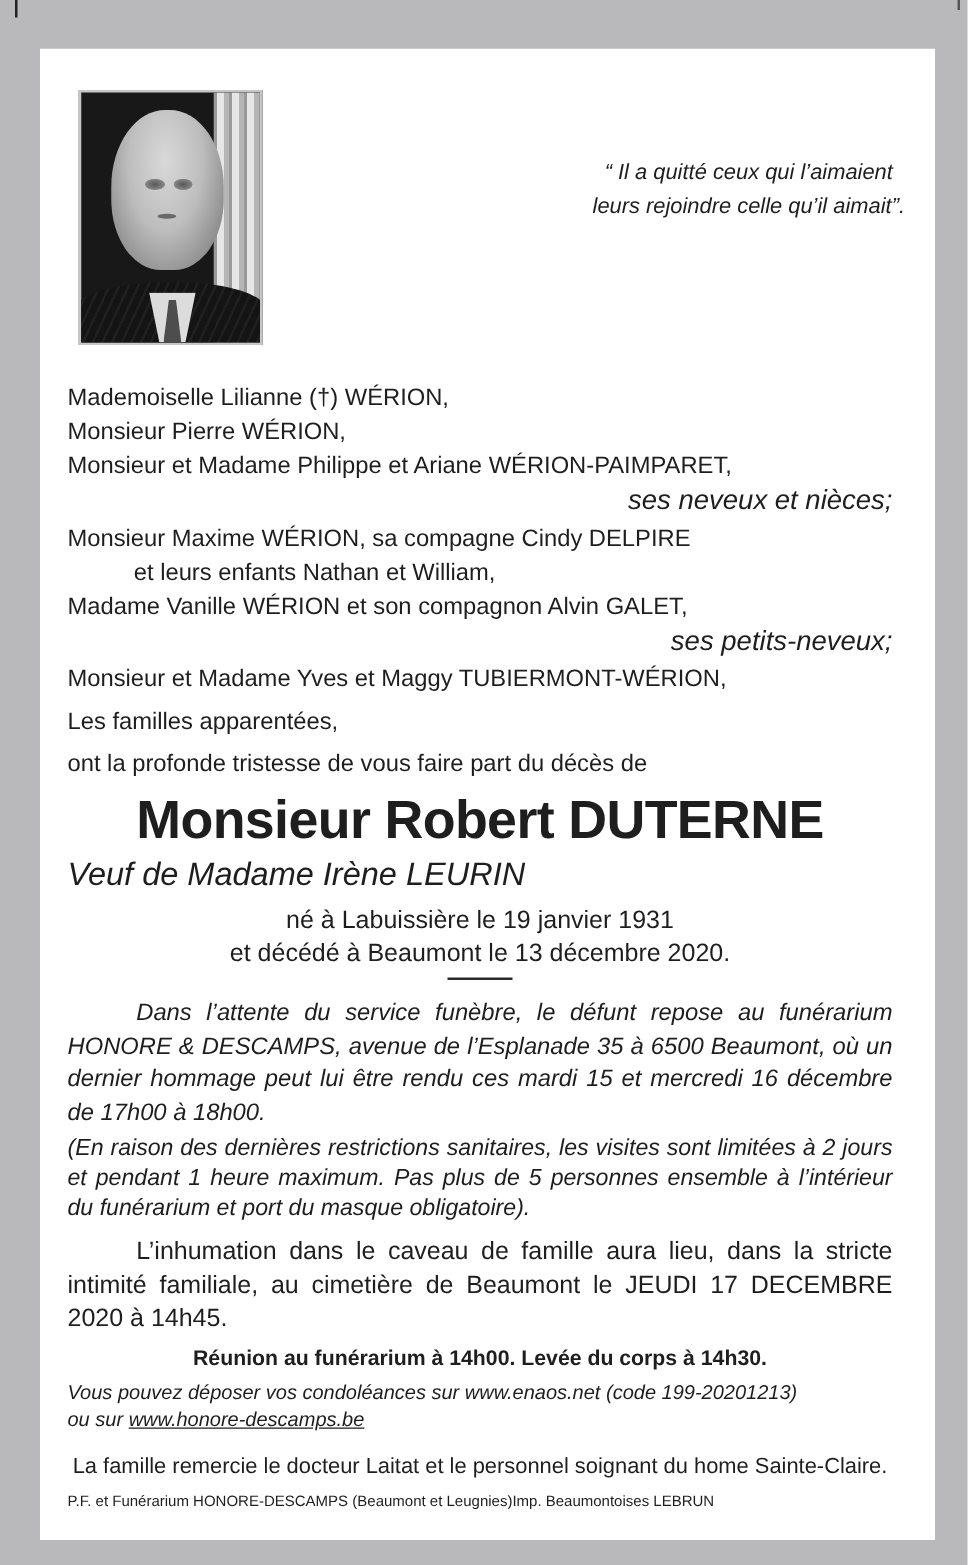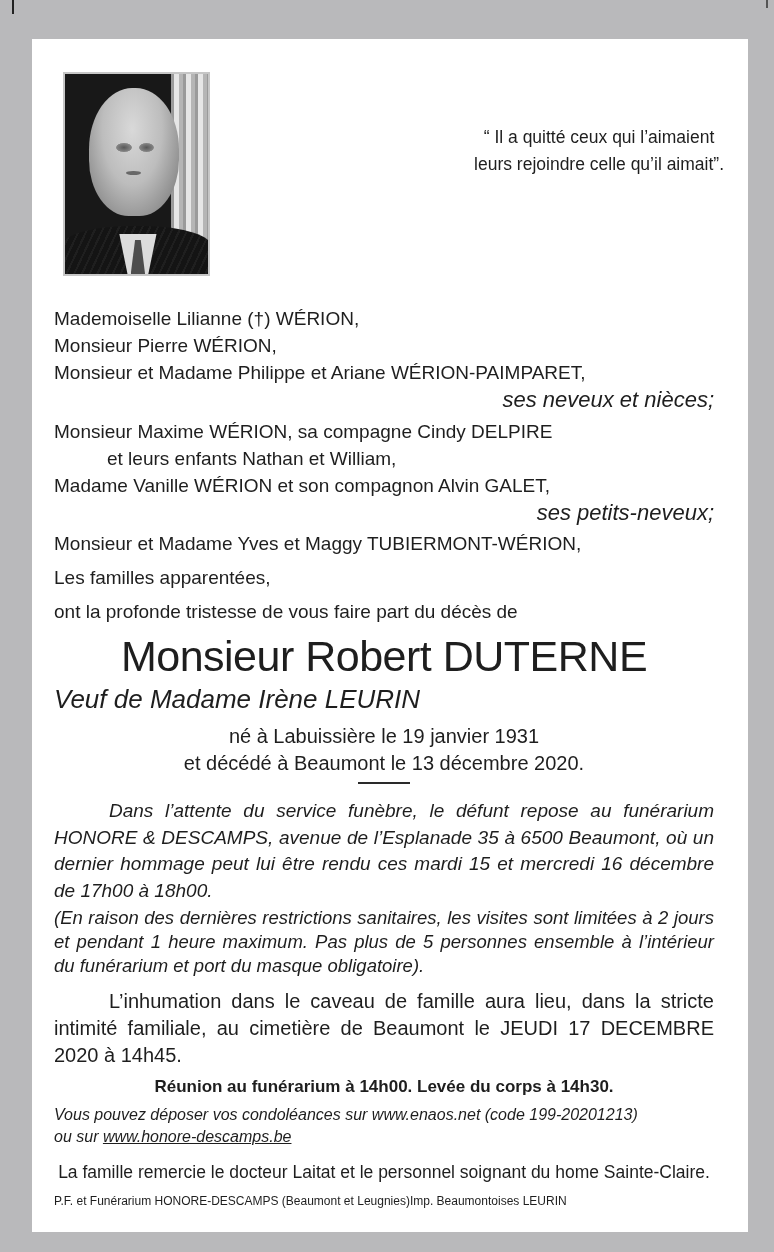--- a/index.html
+++ b/index.html
@@ -56,38 +56,39 @@
   .photo-tie {
     position: absolute; bottom: 0; left: 46%; width: 10%; height: 17%;
     background: #4d4d4d;
     clip-path: polygon(30% 0, 70% 0, 100% 100%, 0 100%);
   }
 
   
   .quote {
     position: absolute; right: 24px; top: 85px;
     text-align: center;
+    font-style: italic;
     font-size: 17.5px; line-height: 27px;
   }
 
   
   .content {
     position: absolute; left: 22px; right: 34px; top: 0;
     padding-top: 266px;
   }
   .names-line { font-size: 19px; line-height: 27px; }
   .names-line.indent { padding-left: 53px; }
   .attr { text-align: right; font-style: italic; font-size: 22px; line-height: 27px; }
   .mt-g2 { margin-top: 5px; }
   .mt-g3 { margin-top: 4px; }
   .families { margin-top: 7px; }
   .announce { margin-top: 7px; }
   .headline {
     margin-top: 8px;
-    font-size: 43px; font-weight: normal; letter-spacing: -0.5px;
+    font-size: 43px; font-weight: bold; letter-spacing: -0.5px;
     line-height: 46px; text-align: center;
   }
   .widower { margin-top: 4px; font-style: italic; font-size: 26px; line-height: 32px; text-align: left; }
   .born-died { margin-top: 8px; font-size: 20px; line-height: 27px; text-align: center; }
   .rule { width: 52px; height: 2px; background: #2a2a2a; margin: 5px auto 0; }
   .repose {
     margin-top: 14px; font-style: italic; font-size: 19px; line-height: 26.5px;
     text-align: justify; text-indent: 55px;
   }
   .covid {
@@ -167,19 +168,19 @@
     </div>
 
     <div class="thanks">La famille remercie le docteur Laitat et le personnel soignant du home Sainte-Claire.</div>
 
     <div class="footer">
       <div class="left">
         <div>P.F. et Funérarium HONORE-DESCAMPS (Beaumont et Leugnies)</div>
 
       </div>
       <div class="right">
-        <div>Imp. Beaumontoises LEURIN</div>
+        <div>Imp. Beaumontoises LEBRUN</div>
 
       </div>
     </div>
 
   </div>
 </div>
 
 </body></html>

